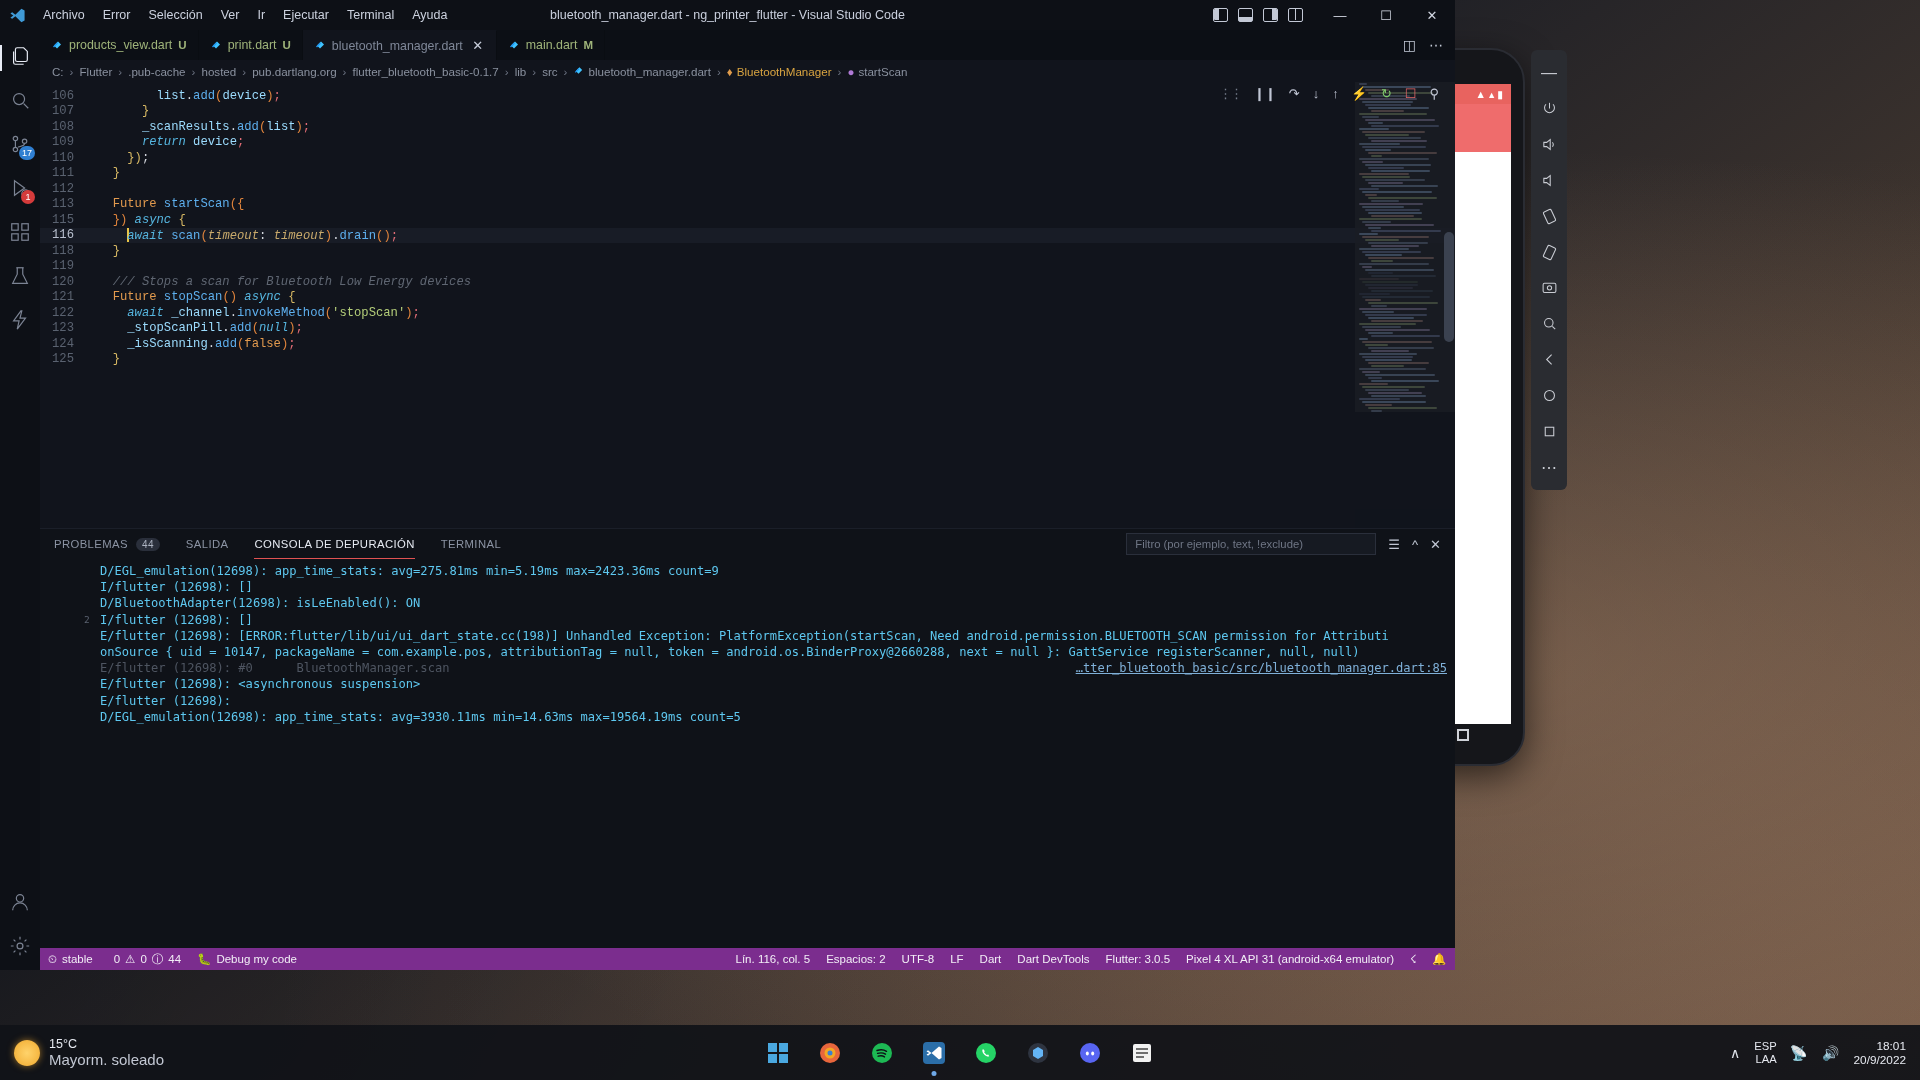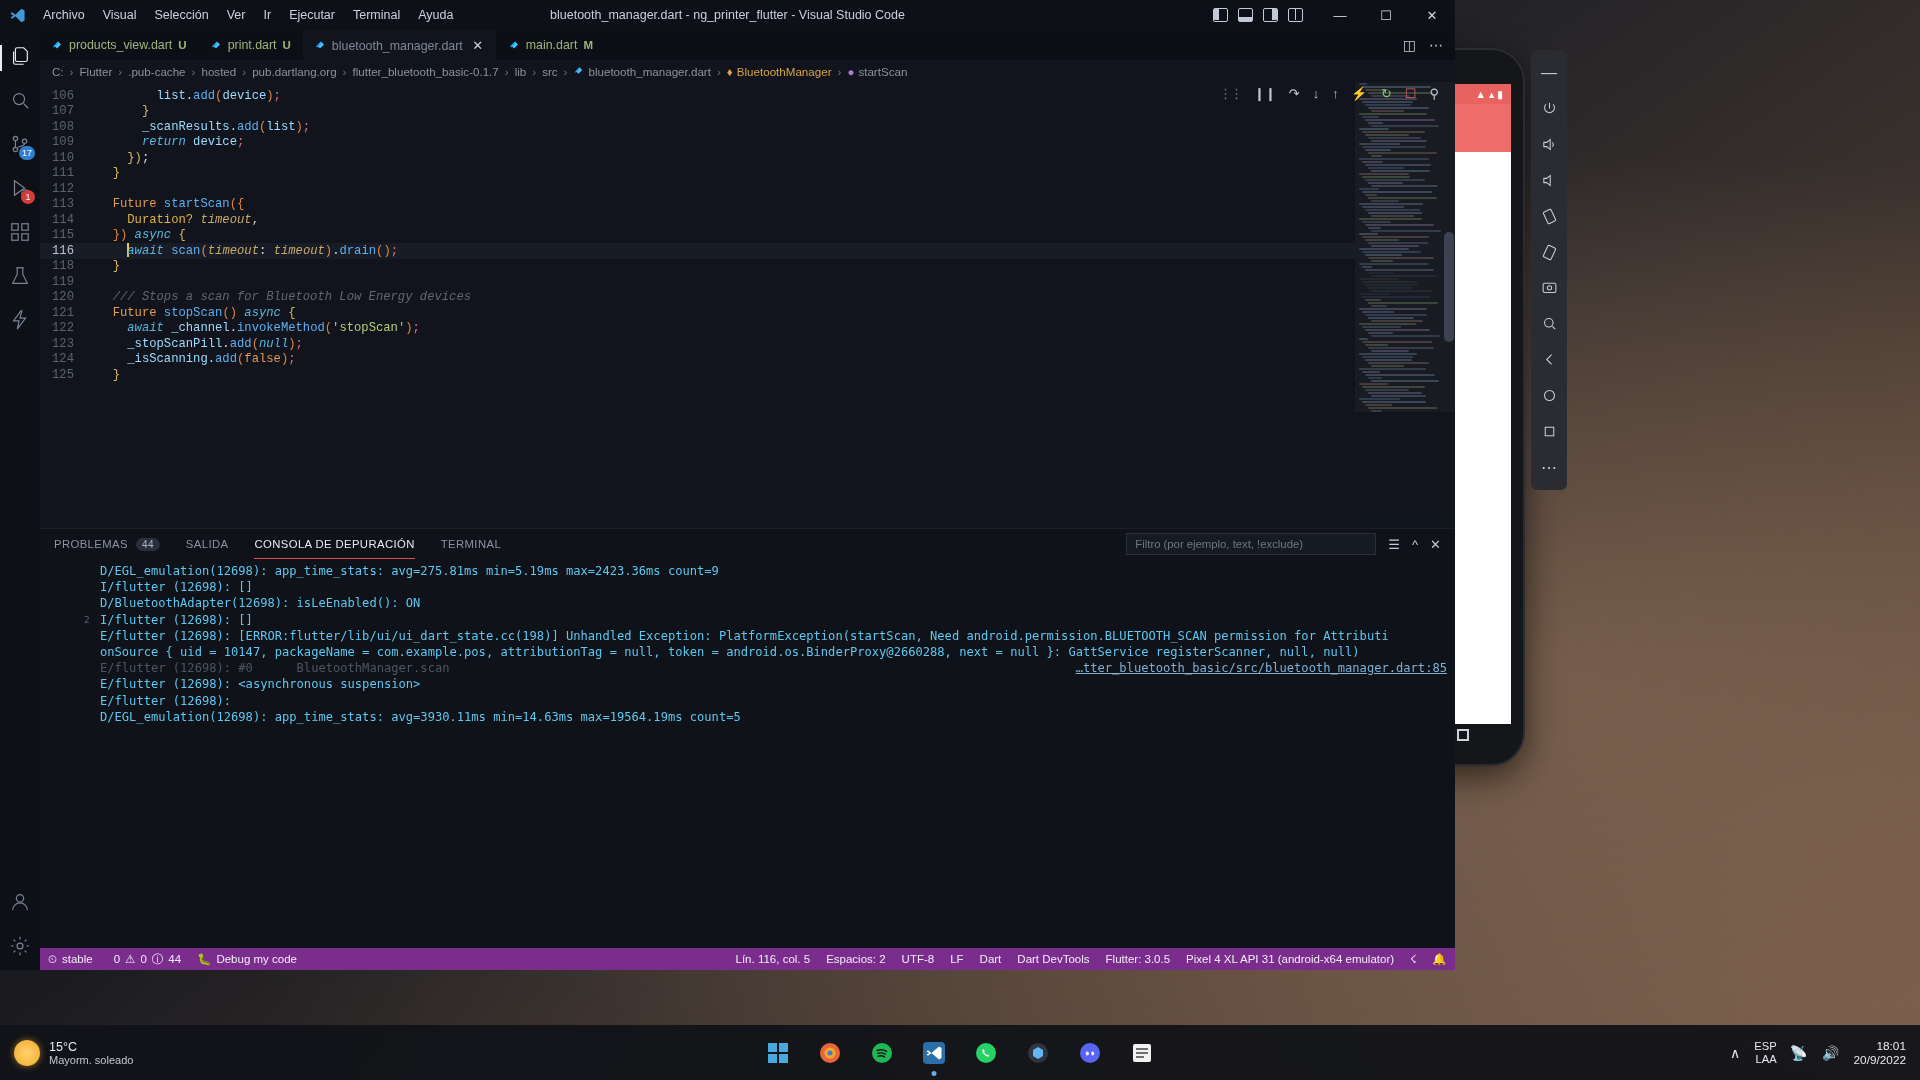--- a/index.html
+++ b/index.html
@@ -254,21 +254,21 @@
   
   #taskbar {
     position:absolute; left:0; bottom:0; width:1920px; height:55px;
     background:rgba(16,18,24,.93); display:flex; align-items:center;
     color:#e6e9f0; font-size:12px;
   }
   .tb-weather { display:flex; align-items:center; gap:9px; padding-left:14px; width:290px;}
   .tb-weather .sun { width:26px; height:26px; border-radius:50%;
         background:radial-gradient(circle,#ffd36b,#f0a92e); box-shadow:0 0 7px rgba(240,169,46,.6);}
   .tb-weather .wtxt .l1 { font-size:12.5px; }
-  .tb-weather .wtxt .l2 { font-size:11px; color:#c2c7d2; }
+  .tb-weather .wtxt .l2 { font-size:15px; color:#c2c7d2; }
   .tb-center { position:absolute; left:50%; transform:translateX(-50%); display:flex; gap:18px; align-items:center;}
   .tb-app { width:34px; height:34px; border-radius:5px; display:flex; align-items:center; justify-content:center;
             position:relative; cursor:pointer;}
   .tb-app.run::after { content:""; position:absolute; bottom:-6px; left:50%; transform:translateX(-50%);
             width:5px;height:5px;border-radius:50%;background:#6fa8e8;}
   .tb-right { margin-left:auto; display:flex; align-items:center; gap:14px; padding-right:14px; }
   .tb-lang { text-align:right; line-height:13px; font-size:11.2px; }
   .tb-clock { text-align:right; line-height:14px; font-size:11.8px; }
   .tb-ic { color:#dfe3ea; font-size:14px; cursor:pointer;}
 </style>
@@ -375,21 +375,21 @@
 <div id="vscode">
 
   <div class="titlebar">
     <div class="vs-logo">
       <svg viewBox="0 0 24 24">
           <path d="M17.5 2.5L9 11 4.5 7.5 2 9l4 3-4 3 2.5 1.5L9 13l8.5 8.5L22 19V5l-4.5-2.5z" fill="#3f9ad6"></path>
         </svg>
     </div>
     <div class="menu">
       <div class="menu-item">Archivo</div>
-      <div class="menu-item">Visual</div>
+      <div class="menu-item">Error</div>
       <div class="menu-item">Selección</div>
       <div class="menu-item">Ver</div>
       <div class="menu-item">Ir</div>
       <div class="menu-item">Ejecutar</div>
       <div class="menu-item">Terminal</div>
       <div class="menu-item">Ayuda</div>
     </div>
     <div class="win-title">bluetooth_manager.dart - ng_printer_flutter - Visual Studio Code</div>
     <div class="win-ctl">
       <div class="layout-icons">
@@ -582,21 +582,20 @@
         </div>
         <div class="codearea" id="codearea">
             <div class="codeline"><span class="lnum">106</span><span class="ctext"><span class="indent-guide">        </span><span class="t-var">list</span><span class="t-punc">.</span><span class="t-fn">add</span><span class="t-paren">(</span><span class="t-var">device</span><span class="t-paren">)</span><span class="t-red">;</span></span></div>
             <div class="codeline"><span class="lnum">107</span><span class="ctext"><span class="indent-guide">      </span><span class="t-brace">}</span></span></div>
             <div class="codeline"><span class="lnum">108</span><span class="ctext"><span class="indent-guide">      </span><span class="t-var">_scanResults</span><span class="t-punc">.</span><span class="t-fn">add</span><span class="t-paren">(</span><span class="t-var">list</span><span class="t-paren">)</span><span class="t-red">;</span></span></div>
             <div class="codeline"><span class="lnum">109</span><span class="ctext"><span class="indent-guide">      </span><span class="t-ital">return</span><span class="indent-guide"> </span><span class="t-var">device</span><span class="t-red">;</span></span></div>
             <div class="codeline"><span class="lnum">110</span><span class="ctext"><span class="indent-guide">    </span><span class="t-brace">})</span><span class="t-punc">;</span></span></div>
             <div class="codeline"><span class="lnum">111</span><span class="ctext"><span class="indent-guide">  </span><span class="t-brace">}</span></span></div>
             <div class="codeline"><span class="lnum">112</span><span class="ctext"></span></div>
             <div class="codeline"><span class="lnum">113</span><span class="ctext"><span class="indent-guide">  </span><span class="t-kw2">Future</span><span class="indent-guide"> </span><span class="t-fn">startScan</span><span class="t-paren">({</span></span></div>
-            <div class="codeline"><span class="lnum">114</span><span class="ctext"><span class="indent-guide">    </span><span class="t-type">Duration?</span><span class="indent-guide"> </span><span class="t-itgrey">timeout</span><span class="t-punc">,</span></span></div>
             <div class="codeline"><span class="lnum">115</span><span class="ctext"><span class="indent-guide">  </span><span class="t-paren">})</span><span class="indent-guide"> </span><span class="t-ital">async</span><span class="indent-guide"> </span><span class="t-brace">{</span></span></div>
             <div class="codeline hl"><span class="lnum">116</span><span class="ctext"><span class="indent-guide">    </span><span class="cursor"></span><span class="t-ital">await</span><span class="indent-guide"> </span><span class="t-fn">scan</span><span class="t-paren">(</span><span class="t-itgrey">timeout</span><span class="t-punc">:</span><span class="indent-guide"> </span><span class="t-itgrey">timeout</span><span class="t-paren">)</span><span class="t-punc">.</span><span class="t-fn">drain</span><span class="t-paren">()</span><span class="t-red">;</span></span></div>
             <div class="codeline"><span class="lnum">118</span><span class="ctext"><span class="indent-guide">  </span><span class="t-brace">}</span></span></div>
             <div class="codeline"><span class="lnum">119</span><span class="ctext"></span></div>
             <div class="codeline"><span class="lnum">120</span><span class="ctext"><span class="indent-guide">  </span><span class="t-cmt">/// Stops a scan for Bluetooth Low Energy devices</span></span></div>
             <div class="codeline"><span class="lnum">121</span><span class="ctext"><span class="indent-guide">  </span><span class="t-kw2">Future</span><span class="indent-guide"> </span><span class="t-fn">stopScan</span><span class="t-paren">()</span><span class="indent-guide"> </span><span class="t-ital">async</span><span class="indent-guide"> </span><span class="t-brace">{</span></span></div>
             <div class="codeline"><span class="lnum">122</span><span class="ctext"><span class="indent-guide">    </span><span class="t-ital">await</span><span class="indent-guide"> </span><span class="t-var">_channel</span><span class="t-punc">.</span><span class="t-fn">invokeMethod</span><span class="t-paren">(</span><span class="t-str">'stopScan'</span><span class="t-paren">)</span><span class="t-red">;</span></span></div>
             <div class="codeline"><span class="lnum">123</span><span class="ctext"><span class="indent-guide">    </span><span class="t-var">_stopScanPill</span><span class="t-punc">.</span><span class="t-fn">add</span><span class="t-paren">(</span><span class="t-ital">null</span><span class="t-paren">)</span><span class="t-red">;</span></span></div>
             <div class="codeline"><span class="lnum">124</span><span class="ctext"><span class="indent-guide">    </span><span class="t-var">_isScanning</span><span class="t-punc">.</span><span class="t-fn">add</span><span class="t-paren">(</span><span class="t-kw2">false</span><span class="t-paren">)</span><span class="t-red">;</span></span></div>
             <div class="codeline"><span class="lnum">125</span><span class="ctext"><span class="indent-guide">  </span><span class="t-brace">}</span></span></div>

